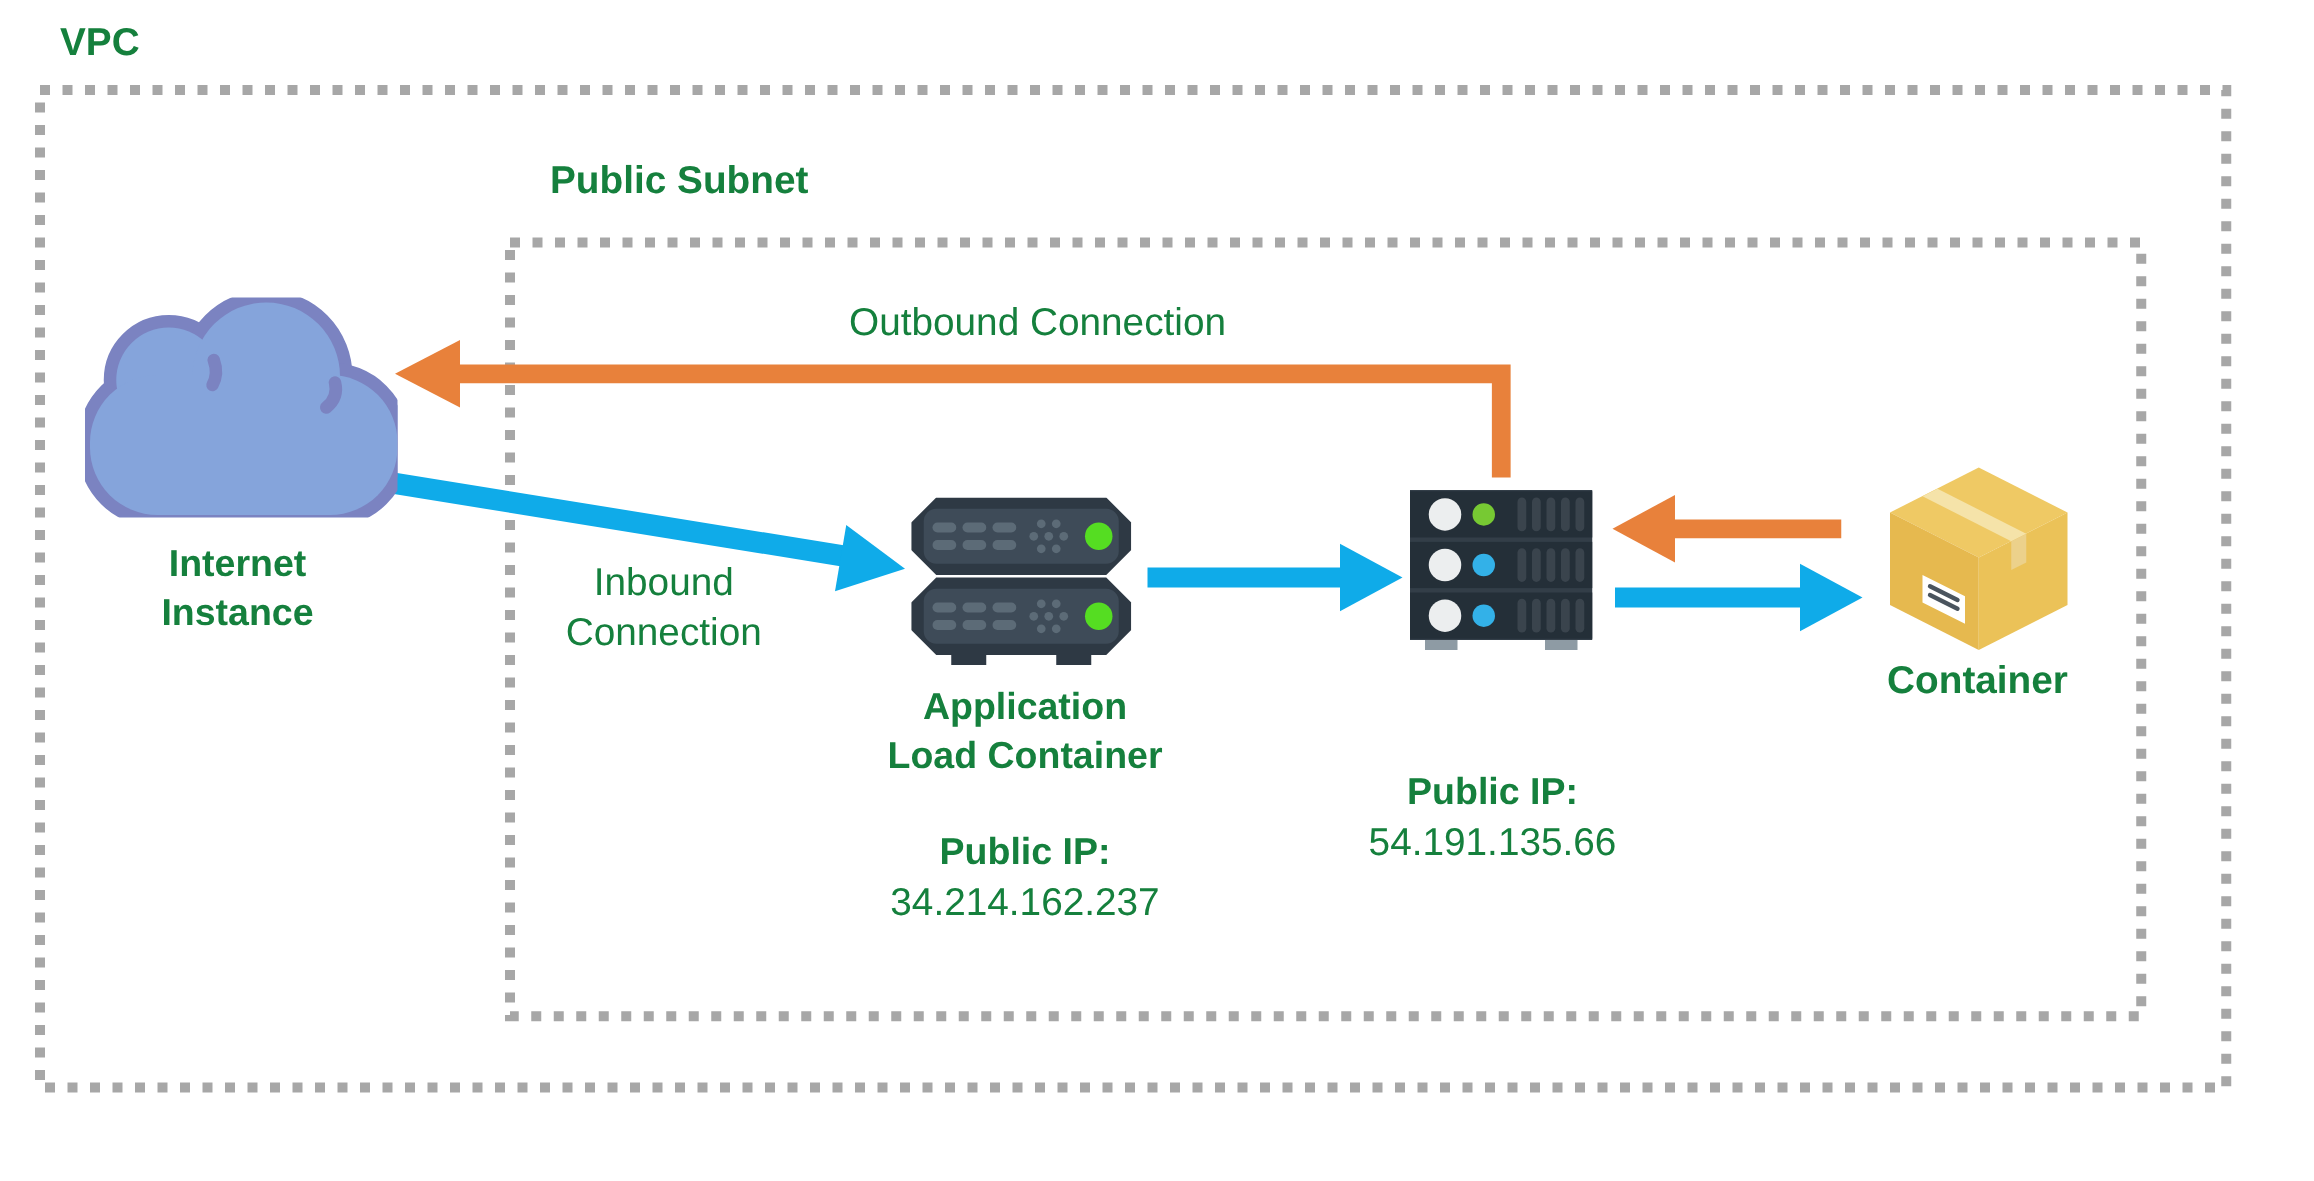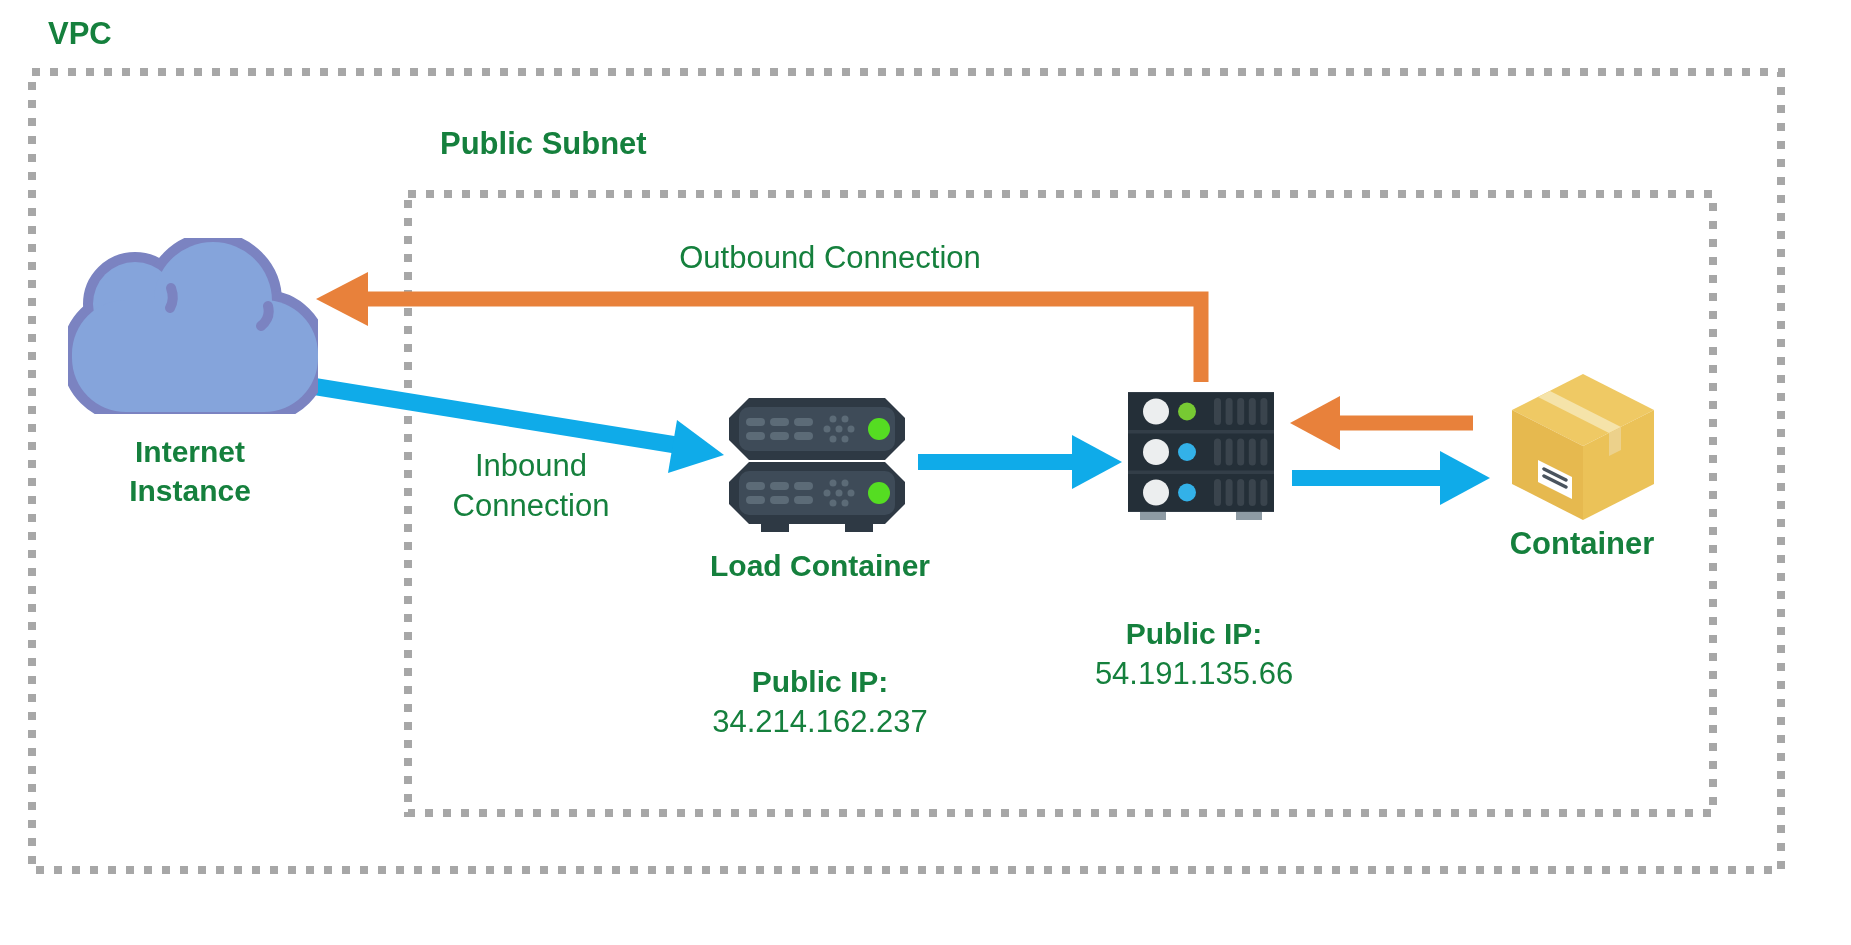--- a/index.html
+++ b/index.html
@@ -191,20 +191,21 @@
       <div>Inbound</div>
       <div>Connection</div>
     </div>
 
   <div class="lbl node-label ctr" style="left:190px;top:432px;">
     <div>Internet</div>
     <div>Instance</div>
   </div>
 
   <div class="lbl node-label ctr" style="left:820px;top:546px;">
+    <div>Application</div>
     <div>Load Container</div>
   </div>
 
   <div class="lbl ip-block ctr" style="left:820px;top:662px;">
     <div class="ip-cap">Public IP:</div>
     <div class="ip-val">34.214.162.237</div>
   </div>
 
 
   <div class="lbl ip-block ctr" style="left:1194px;top:614px;">

